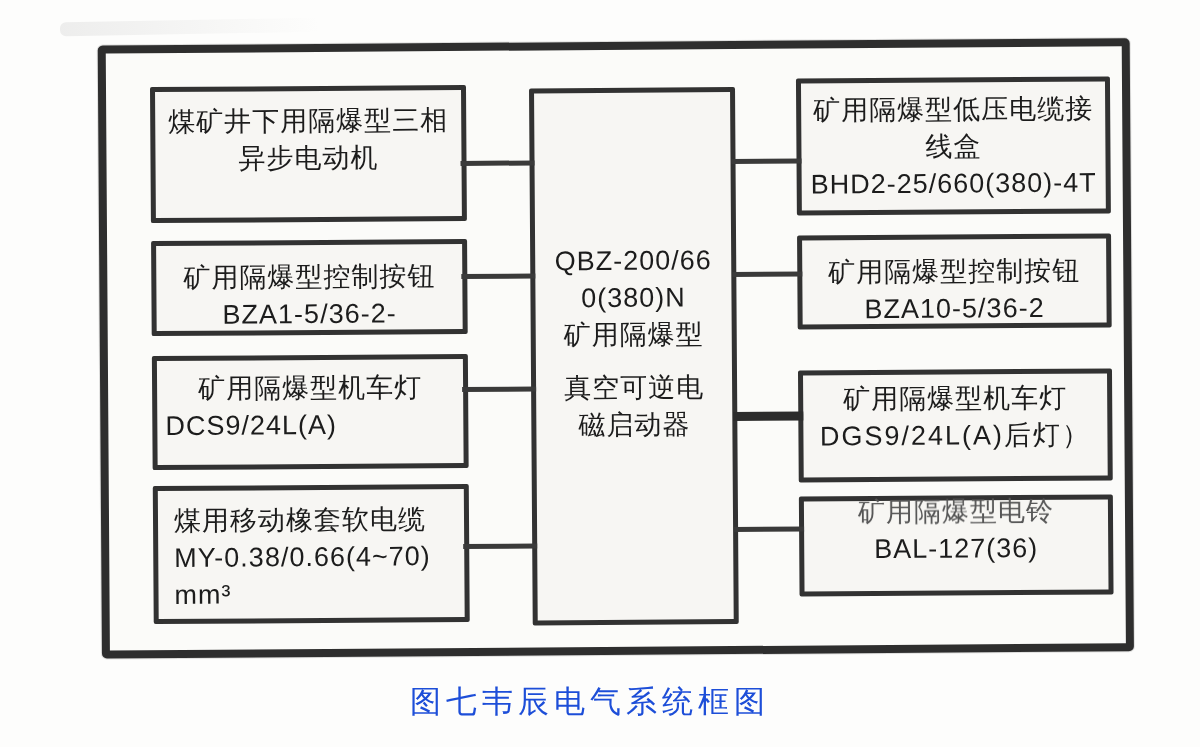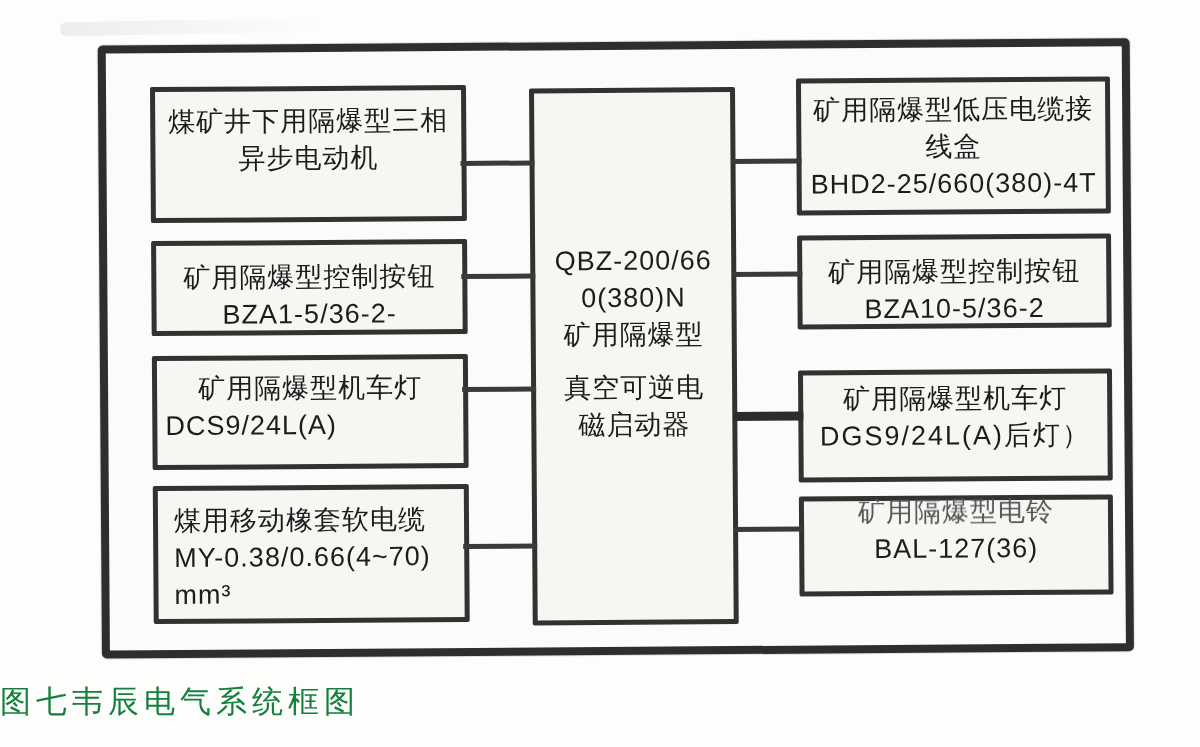--- a/index.html
+++ b/index.html
@@ -54,22 +54,22 @@
   .c-l2 { left:462px; top:273px; width:74px; }
   .c-l3 { left:462px; top:386px; width:74px; }
   .c-l4 { left:462px; top:543px; width:74px; }
   .c-r1 { left:733px; top:160px; width:70px; }
   .c-r2 { left:733px; top:273px; width:70px; }
   .c-r3 { left:733px; top:413px; width:70px; }
   .c-r4 { left:733px; top:528px; width:70px; }
 
   .caption {
     position:absolute; left:0; top:681px; width:1180px;
-    font-family:"DejaVu Serif", serif;
-    font-size:31px; letter-spacing:5px; color:#15803d;
+    text-align:center; font-family:"DejaVu Serif", serif;
+    font-size:31px; letter-spacing:5px; color:#1d4ed8;
   }
 
   
   .streak { position:absolute; left:60px; top:20px; width:260px; height:14px;
     background:linear-gradient(90deg, rgba(190,190,190,.25), rgba(220,220,220,0));
     transform:rotate(-1deg); border-radius:6px; }
 </style>
 </head>
 <body>
 

